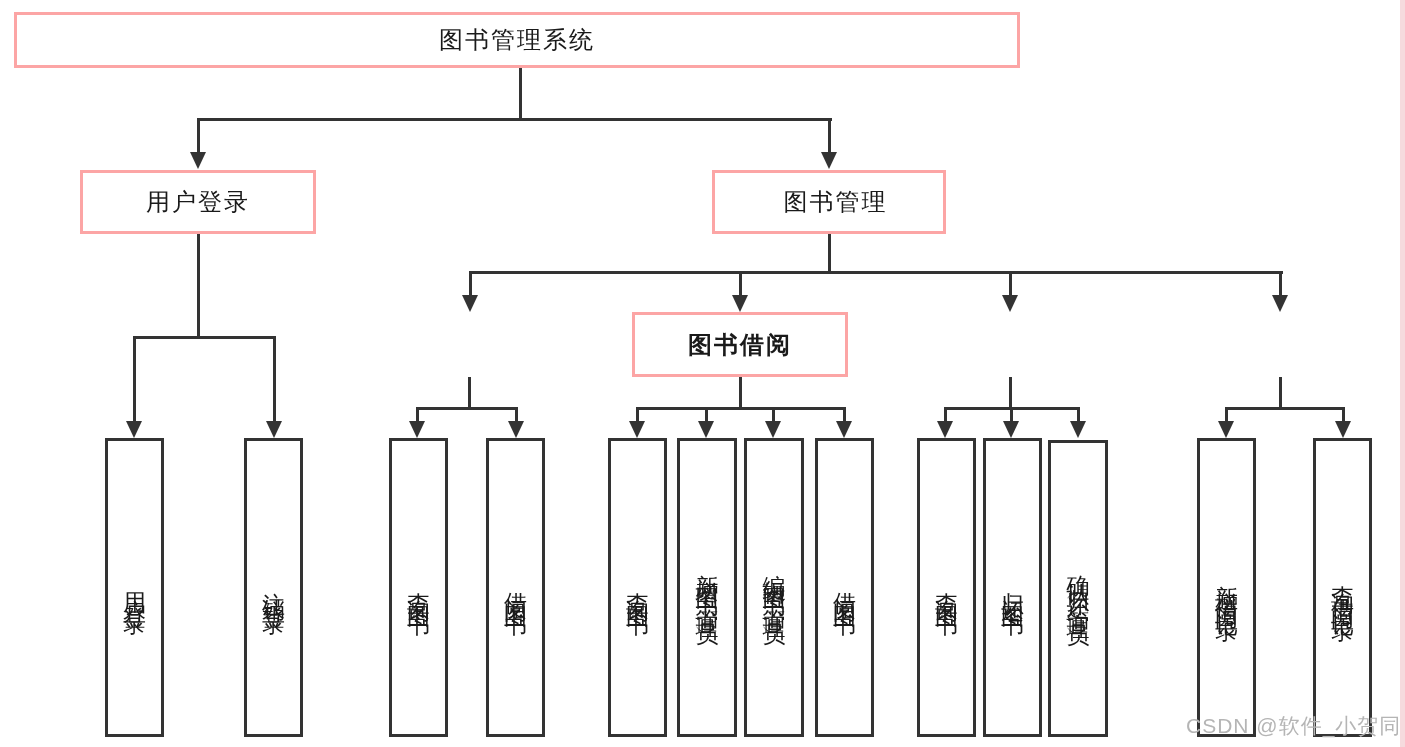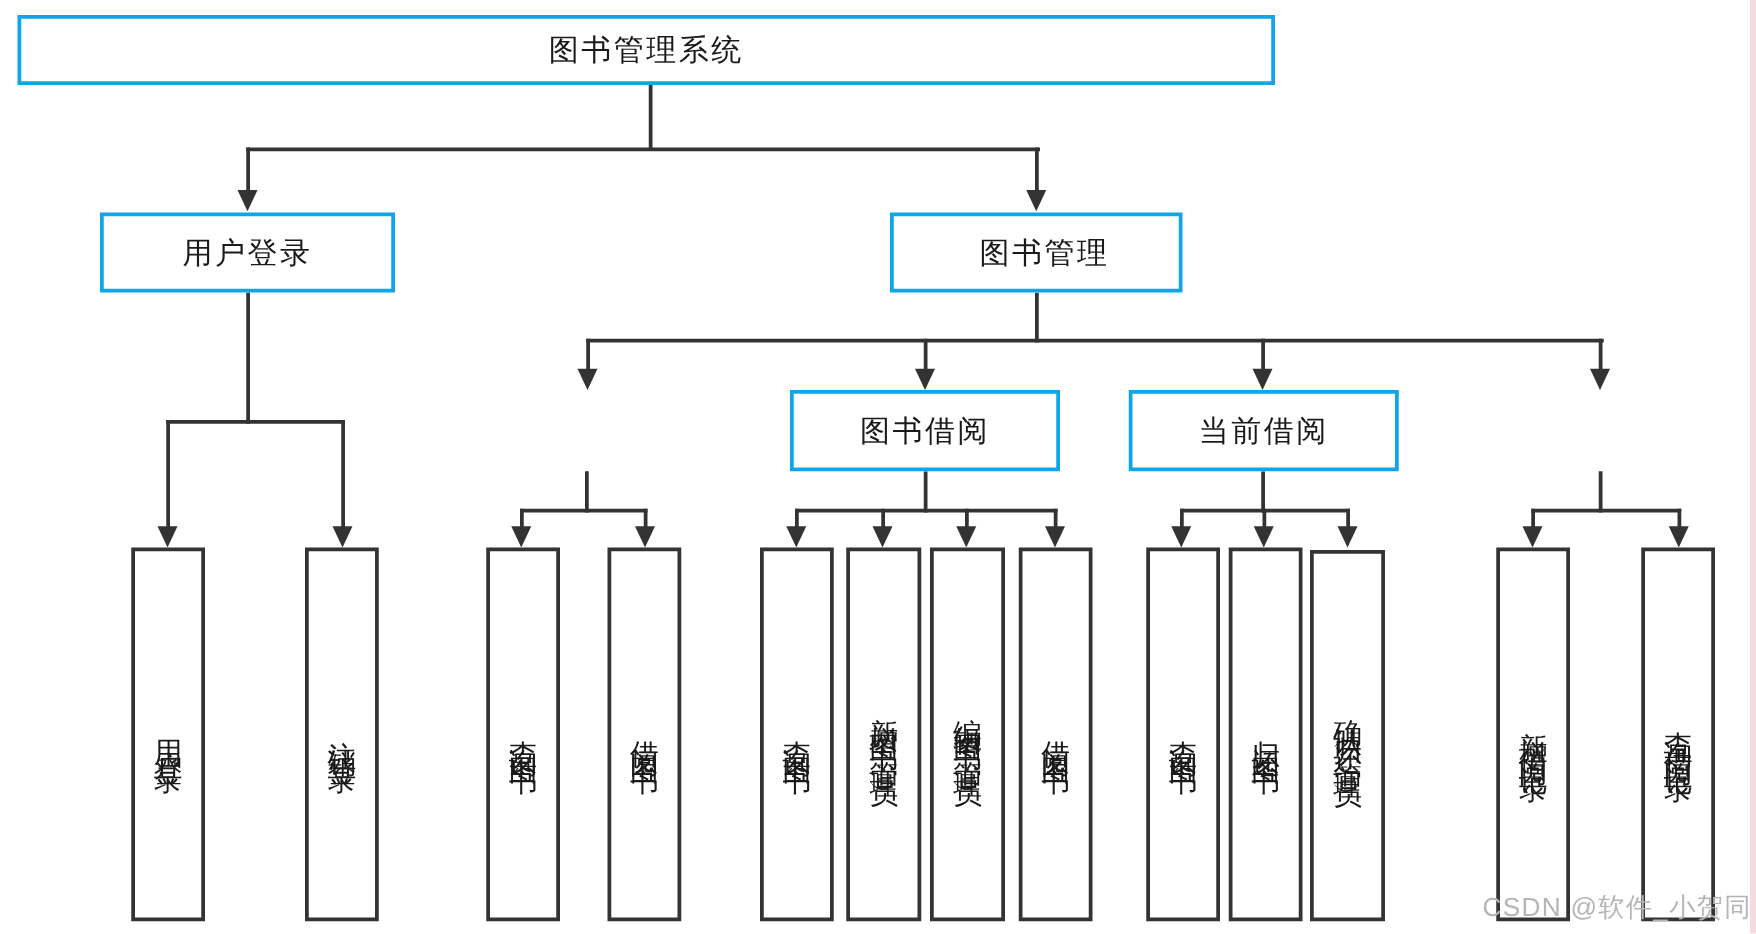--- a/index.html
+++ b/index.html
@@ -9,21 +9,21 @@
     height: 747px;
     background: #ffffff;
     overflow: hidden;
     font-family: "Liberation Sans", sans-serif;
     color: #1a1a1a;
   }
   .box {
     position: absolute;
     box-sizing: border-box;
     background: #ffffff;
-    border: 3px solid #0ea5e9;
+    border: 3px solid #fca5a5;
     display: flex;
     align-items: center;
     justify-content: center;
     font-size: 24px;
     letter-spacing: 2px;
     color: #1a1a1a;
     z-index: 2;
   }
   .vbox {
     position: absolute;
@@ -106,25 +106,22 @@
   <div class="hline" style="left:469px; top:271px; width:814px;"></div>
   <div class="vline" style="left:469px; top:271px; height:26px;"></div>
   <div class="arrow" style="left:462px; top:295px;"></div>
   <div class="vline" style="left:739px; top:271px; height:26px;"></div>
   <div class="arrow" style="left:732px; top:295px;"></div>
   <div class="vline" style="left:1009px; top:271px; height:26px;"></div>
   <div class="arrow" style="left:1002px; top:295px;"></div>
   <div class="vline" style="left:1279px; top:271px; height:26px;"></div>
   <div class="arrow" style="left:1272px; top:295px;"></div>
 
-  <div class="box" style="left:632px; top:312px; width:216px; height:65px;">
+  <div class="box" style="left:632px; top:312px; width:216px; height:65px;font-weight:bold;">
     <span>图书借阅</span>
-  </div>
-  <div class="box" style="left:903px; top:312px; width:216px; height:65px;">
-    <span>当前借阅</span>
   </div>
 
   <div class="vline" style="left:468px; top:377px; height:33px;"></div>
   <div class="hline" style="left:416px; top:407px; width:102px;"></div>
   <div class="vline" style="left:416px; top:407px; height:16px;"></div>
   <div class="arrow" style="left:409px; top:421px;"></div>
   <div class="vline" style="left:515px; top:407px; height:16px;"></div>
   <div class="arrow" style="left:508px; top:421px;"></div>
 
   <div class="vline" style="left:739px; top:377px; height:33px;"></div>

